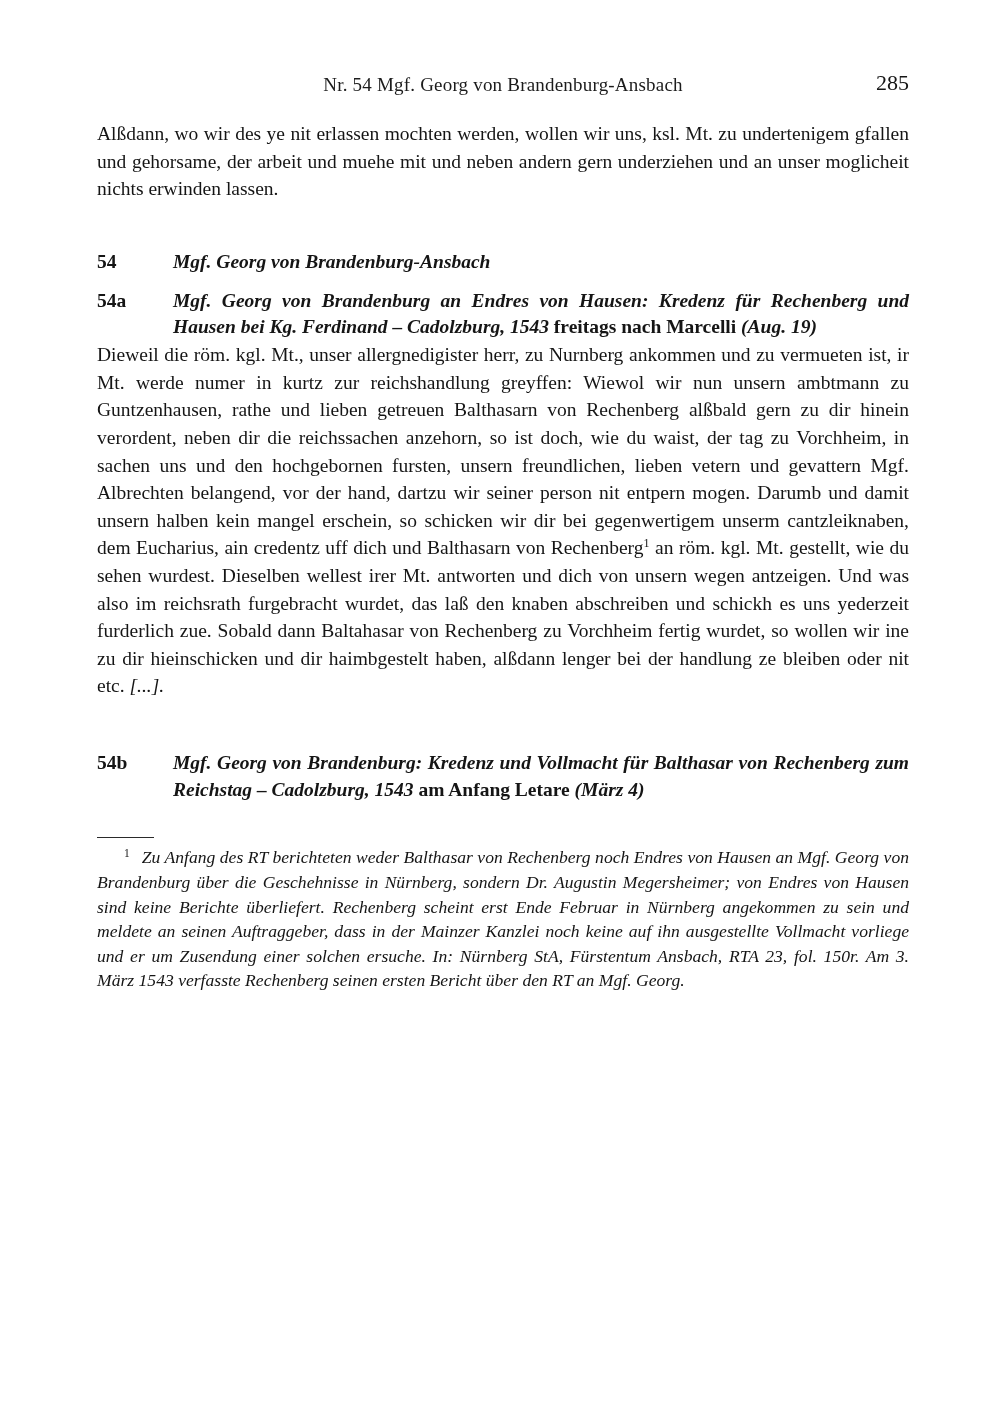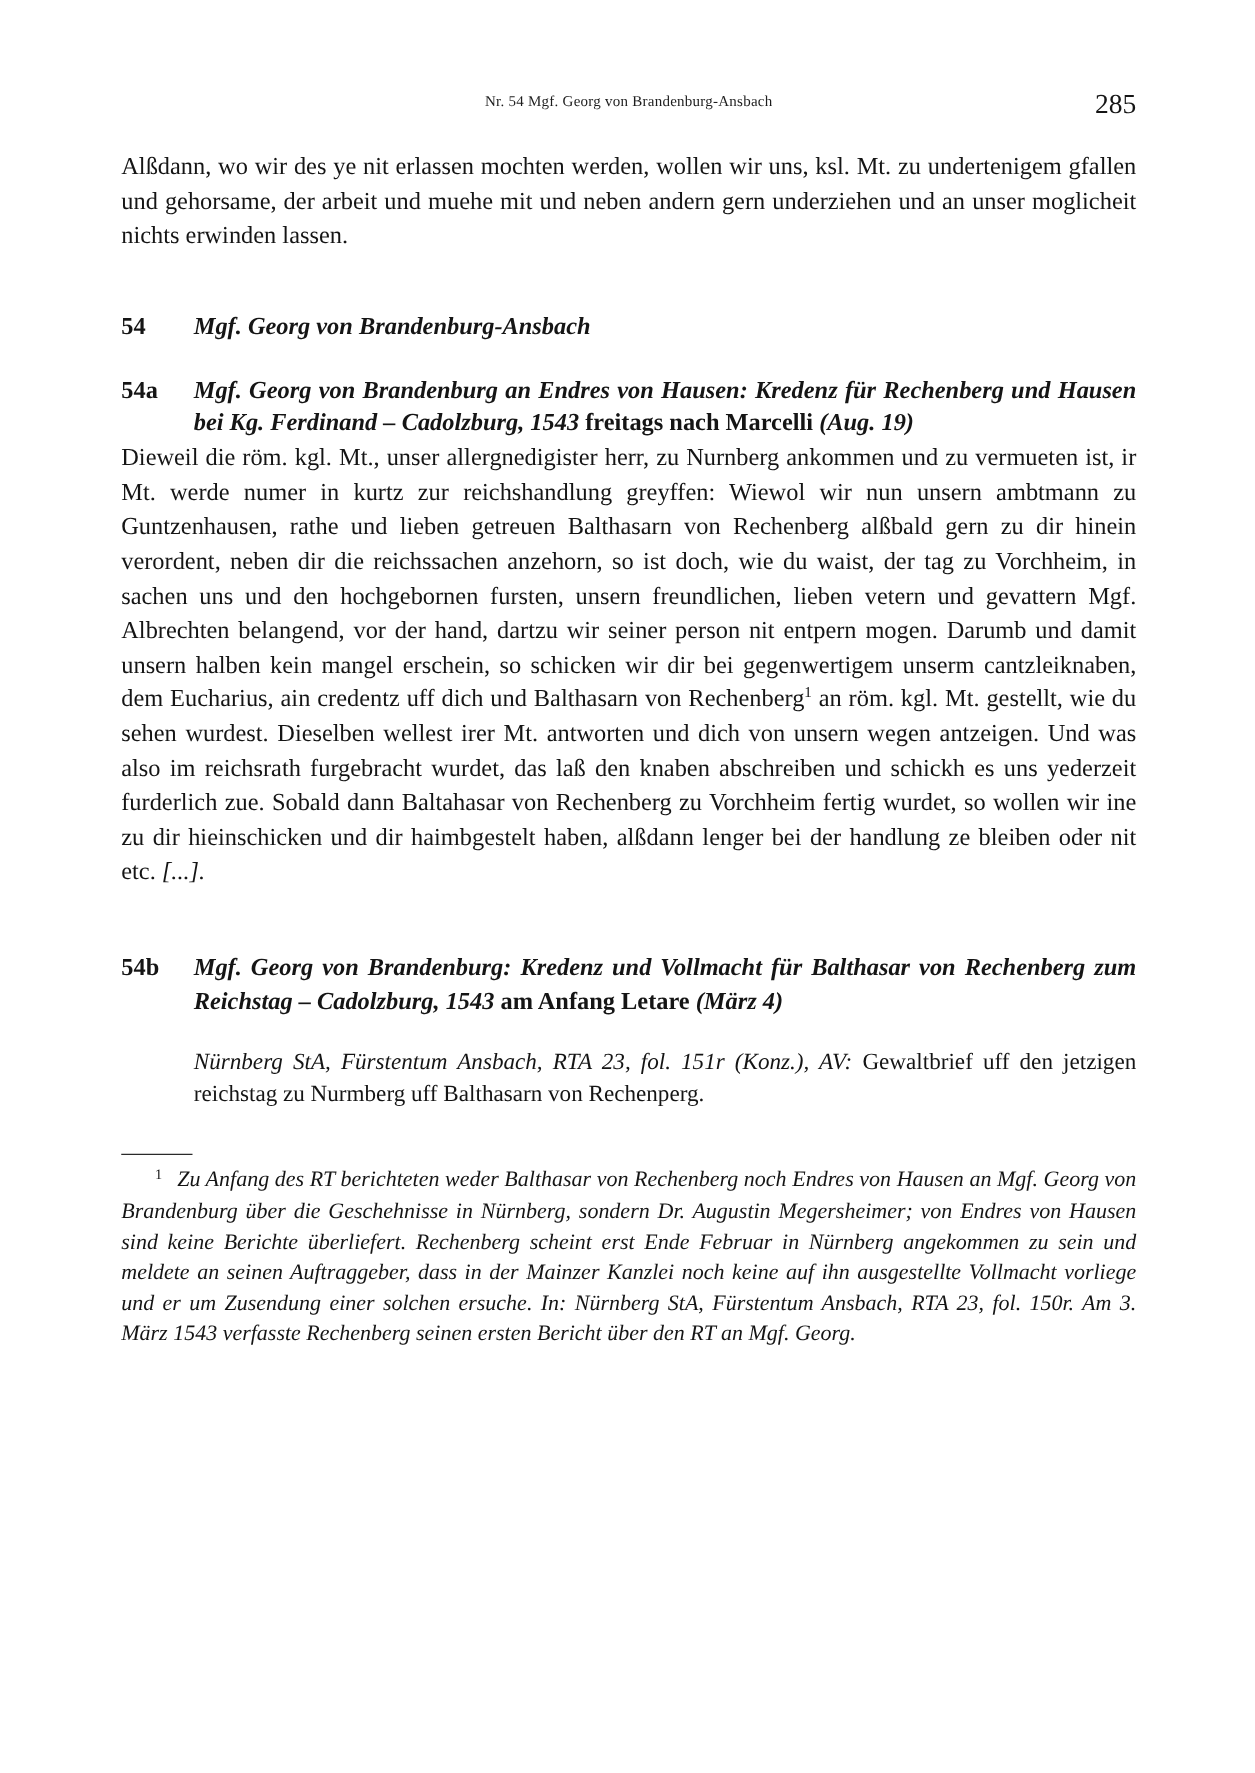--- a/index.html
+++ b/index.html
@@ -28,21 +28,21 @@
   .running-head {
     position: relative;
     height: 26px;
     margin-bottom: 16px;
   }
   .running-title {
     position: absolute;
     left: 0;
     right: 0;
     text-align: center;
-    font-size: 12px;
+    font-size: 19px;
     letter-spacing: 0.2px;
     color: #1c1c1c;
   }
   .page-number {
     position: absolute;
     right: 0;
     top: -4px;
     font-size: 22px;
   }
 
@@ -51,31 +51,32 @@
     line-height: 27.6px;
     text-align: justify;
     margin-top: 20px;
   }
 
   .heading {
     display: flex;
     font-weight: bold;
     font-size: 19.5px;
     line-height: 26.8px;
+    gap: 18px;
   }
   .heading .num {
     flex: 0 0 58px;
     width: 58px;
   }
   .heading .htext {
     flex: 1;
     text-align: justify;
   }
   .heading-54 { margin-top: 46px; }
-  .heading-54a { margin-top: 24px; }
+  .heading-54a { margin-top: 12px; }
   .heading-54b { margin-top: 50px; }
 
   .it { font-style: italic; }
 
   .source {
     margin-left: 58px;
     margin-top: 23px;
     font-size: 18.5px;
     line-height: 25.5px;
     text-align: justify;
@@ -134,21 +135,20 @@
     </div>
 
 
     <p class="body-text letter-body"><span>Dieweil die röm. kgl. Mt., unser allergnedigister herr, zu Nurnberg ankommen und zu vermueten ist, ir Mt. werde numer in kurtz zur reichshandlung greyffen: Wiewol wir nun unsern ambtmann zu Guntzenhausen, rathe und lieben getreuen Balthasarn von Rechenberg alßbald gern zu dir hinein verordent, neben dir die reichssachen anzehorn, so ist doch, wie du waist, der tag zu Vorchheim, in sachen uns und den hochgebornen fursten, unsern freundlichen, lieben vetern und gevattern Mgf. Albrechten belangend, vor der hand, dartzu wir seiner person nit entpern mogen. Darumb und damit unsern halben kein mangel erschein, so schicken wir dir bei gegenwertigem unserm cantzleiknaben, dem Eucharius, ain credentz uff dich und Balthasarn von Rechenberg</span><sup class="note-ref">1</sup><span> an röm. kgl. Mt. gestellt, wie du sehen wurdest. Dieselben wellest irer Mt. antworten und dich von unsern wegen antzeigen. Und was also im reichsrath furgebracht wurdet, das laß den knaben abschreiben und schickh es uns yederzeit furderlich zue. Sobald dann Baltahasar von Rechenberg zu Vorchheim fertig wurdet, so wollen wir ine zu dir hieinschicken und dir haimbgestelt haben, alßdann lenger bei der handlung ze bleiben oder nit etc. </span><span class="it">[...].</span></p>
 
     <div class="heading heading-54b">
       <span class="num">54b</span>
       <p class="htext"><span class="it">Mgf. Georg von Brandenburg: Kredenz und Vollmacht für Balthasar von Rechenberg zum Reichstag – Cadolzburg, 1543</span><span> am Anfang Letare </span><span class="it">(März 4)</span></p>
     </div>
 
-    <p class="source"><span class="it">Nürnberg StA, Fürstentum Ansbach, RTA 23, fol. 151r (Konz.), AV: </span><span>Gewaltbrief uff den jetzigen reichstag zu Nurmberg uff Balthasarn von Rechenperg.</span></p>
 
     <div class="footnote-block">
       <div class="footnote-sep"></div>
       <p class="footnote"><sup class="fn-marker">1</sup><span>Zu Anfang des RT berichteten weder Balthasar von Rechenberg noch Endres von Hausen an Mgf. Georg von Brandenburg über die Geschehnisse in Nürnberg, sondern Dr. Augustin Megersheimer; von Endres von Hausen sind keine Berichte überliefert. Rechenberg scheint erst Ende Februar in Nürnberg angekommen zu sein und meldete an seinen Auftraggeber, dass in der Mainzer Kanzlei noch keine auf ihn ausgestellte Vollmacht vorliege und er um Zusendung einer solchen ersuche. In: Nürnberg StA, Fürstentum Ansbach, RTA 23, fol. 150r. Am 3. März 1543 verfasste Rechenberg seinen ersten Bericht über den RT an Mgf. Georg.</span></p>
     </div>
 
   </div>
 </div>
 
 </body></html>

